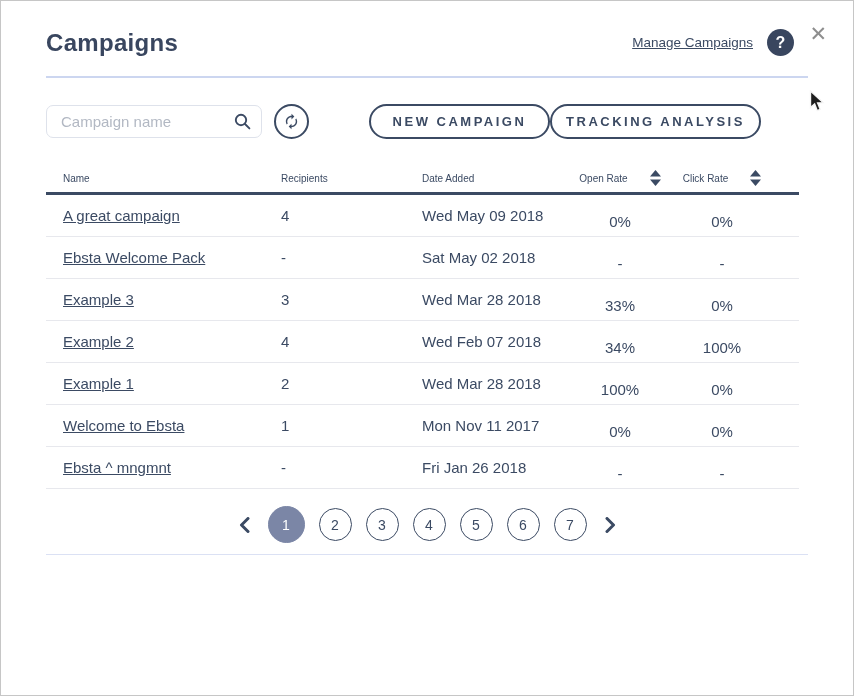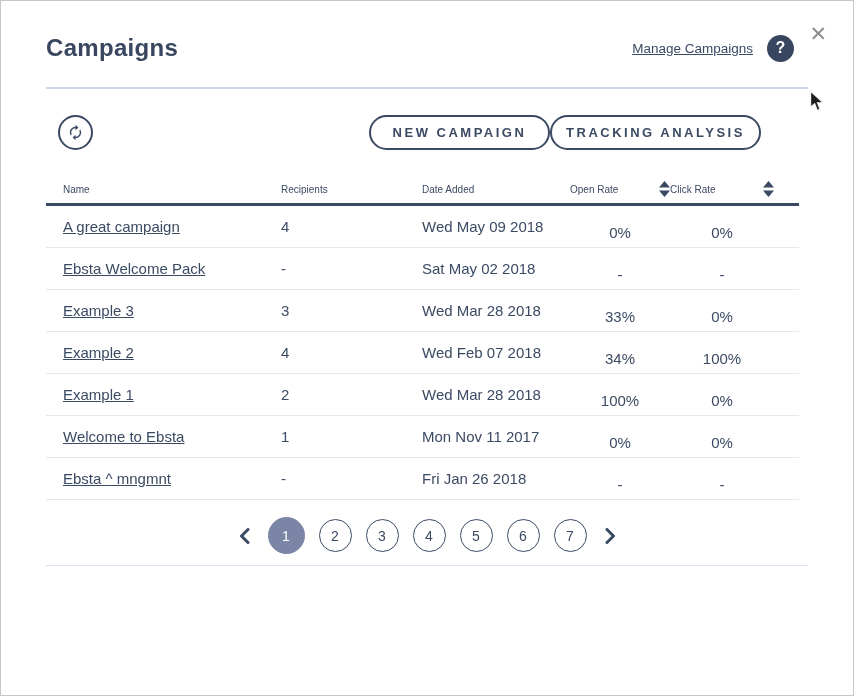--- a/index.html
+++ b/index.html
@@ -9,21 +9,21 @@
     background:#ffffff;
     border:1px solid #c6c6c6;
     position:relative;
     color:#3b4a63;
     overflow:hidden;
   }
   .modal { position:absolute; inset:0; padding:0 45px; }
 
   
   .modal-header {
-    height:88px;
+    height:77px;
     border-bottom:2px solid #ccd6f0;
     display:flex; align-items:center; justify-content:space-between;
     padding-top:8px;
   }
   .page-title { font-size:24px; font-weight:600; letter-spacing:.3px; color:#39465f; }
   .header-right { display:flex; align-items:center; gap:14px; padding-right:14px; }
   .manage-link {
     font-size:13.5px; font-weight:500; color:#3b4a63;
     text-decoration:underline; cursor:pointer;
   }
@@ -86,21 +86,21 @@
     grid-template-columns:235px 141px 148px 100px 104px 25px;
     align-items:center;
   }
   .thead {
     height:31px;
     border-bottom:3px solid #3b4a63;
     font-size:10px; color:#3b4a63;
   }
   .hcell { display:flex; align-items:center; }
   .hcell-name { padding-left:17px; }
-  .hcell-rate { justify-content:space-between; gap:22px; }
+  .hcell-rate { justify-content:center; gap:22px; }
   .sort-icon { display:flex; cursor:pointer; }
   .trow {
     height:42px;
     border-bottom:1px solid #e7e8ed;
     font-size:15px;
   }
   .cell-name { padding-left:17px; }
   .name-link { color:#3b4a63; text-decoration:underline; cursor:pointer; }
   .cell-rate { text-align:center; transform:translateY(6px); }
 
@@ -142,20 +142,29 @@
 
   <div class="modal-header">
     <div class="page-title">Campaigns</div>
     <div class="header-right">
       <a class="manage-link">Manage Campaigns</a>
       <div class="help-circle">?</div>
     </div>
   </div>
 
   <div class="toolbar">
+    <div class="search-box">
+      <input class="search-input" type="text" placeholder="Campaign name" style="">
+      <span class="search-icon">
+        <svg width="17" height="17" viewBox="0 0 17 17">
+          <circle cx="7" cy="7" r="5.2" fill="none" stroke="#3b4a63" stroke-width="1.9"></circle>
+          <line x1="11" y1="11" x2="15.4" y2="15.4" stroke="#3b4a63" stroke-width="1.9" stroke-linecap="round"></line>
+        </svg>
+      </span>
+    </div>
     <button class="refresh-btn">
       <span style="display:flex;">
         <svg width="17" height="17" viewBox="0 0 24 24">
           <path fill="#3b4a63" d="M12 6v3l4-4-4-4v3c-4.42 0-8 3.58-8 8 0 1.57.46 3.03 1.24 4.26L6.7 14.8c-.45-.83-.7-1.79-.7-2.8 0-3.31 2.69-6 6-6zm6.76 1.74L17.3 9.2c.44.84.7 1.79.7 2.8 0 3.31-2.69 6-6 6v-3l-4 4 4 4v-3c4.42 0 8-3.58 8-8 0-1.57-.46-3.03-1.24-4.26z"></path>
         </svg>
       </span>
     </button>
     <div class="toolbar-spacer"></div>
     <button class="pill-btn newcampaign-btn">NEW CAMPAIGN</button>
     <button class="pill-btn tracking-btn">TRACKING ANALYSIS</button>

